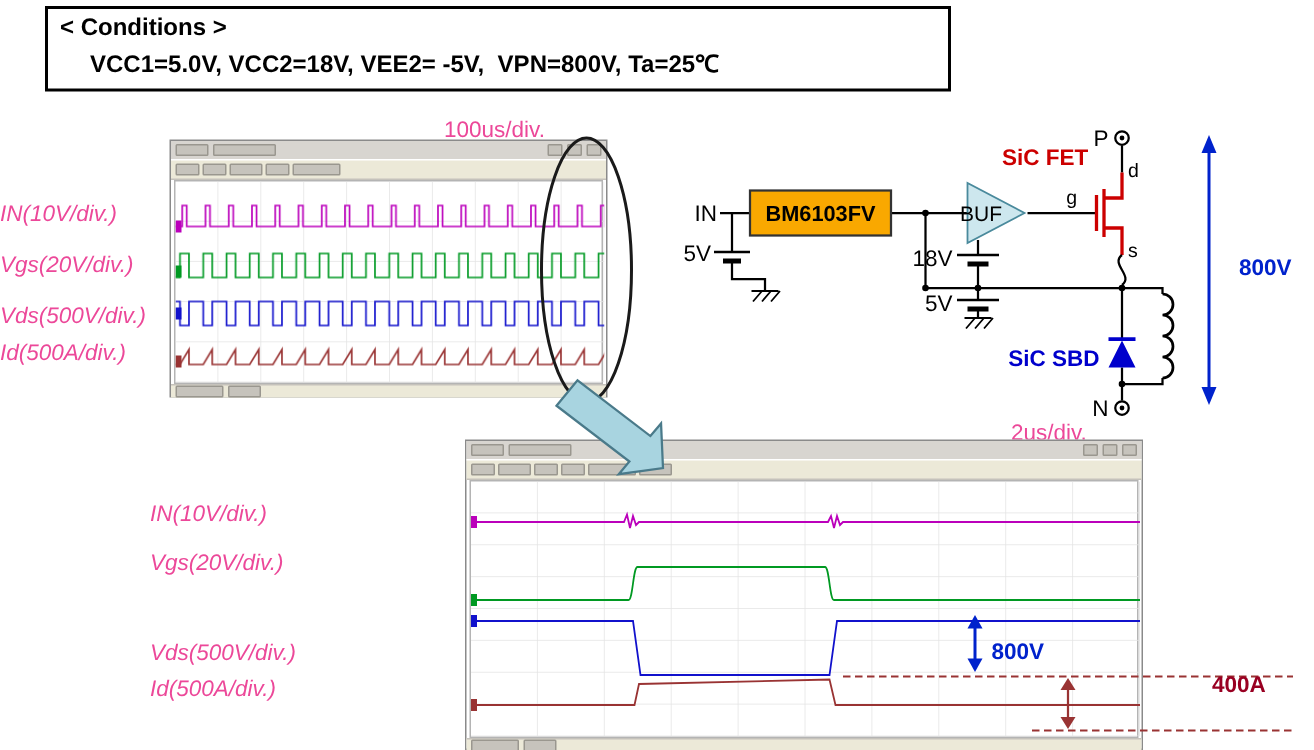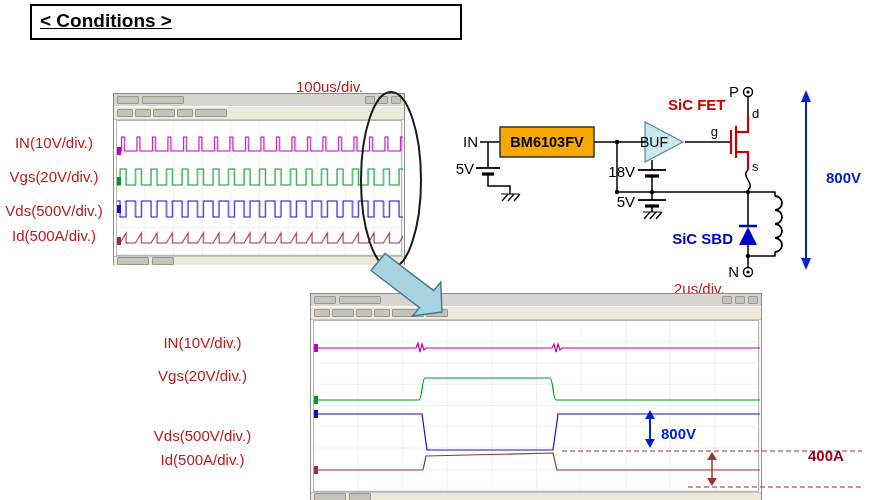--- a/index.html
+++ b/index.html
@@ -1,22 +1,22 @@
 <!DOCTYPE html>
 <html><head>
 <meta charset="utf-8">
 <style>
   html,body{margin:0;padding:0;background:#fff;}
   .stage{position:relative;width:876px;height:500px;background:#fff;overflow:hidden;
          font-family:"Liberation Sans",sans-serif;color:#000;}
-  .cond{position:absolute;left:30px;top:4px;width:432px;border:2px solid #000;
-        background:#fff;padding:4px 8px 6px;font-weight:bold;font-size:19px;box-sizing:border-box;text-decoration:underline;}
+  .cond{position:absolute;left:30px;top:4px;width:604px;border:2px solid #000;
+        background:#fff;padding:4px 8px 6px;font-weight:bold;font-size:16px;box-sizing:border-box;}
   .cond-body{padding-left:20px;margin-top:3px;white-space:pre;}
-  .lbl{position:absolute;font-size:15px;color:#b91c1c;line-height:17px;}
-  .lbl.r{text-align:center;}
+  .lbl{position:absolute;font-size:15px;color:#ec4899;line-height:17px;}
+  .lbl.r{text-align:left;font-style:italic;}
   .scope{position:absolute;background:#fff;border:1px solid #8a8a8a;box-sizing:border-box;
          display:flex;flex-direction:column;}
   .sc-title{height:12px;background:#d8d5d0;display:flex;align-items:center;gap:3px;padding:0 3px;flex:0 0 auto;}
   .sc-tool{height:12px;background:#ece9d8;border-top:1px solid #fff;border-bottom:1px solid #c5c2bb;
            display:flex;align-items:center;gap:2px;padding:0 3px;flex:0 0 auto;}
   .sc-plot{position:relative;background:#fff;border:1px solid #b4b4b4;margin:0 2px;flex:0 0 auto;}
   .sc-bot{background:#ece9d8;border-top:1px solid #c5c2bb;display:flex;align-items:center;gap:3px;padding:0 3px;flex:1 1 auto;}
   .blob{display:inline-block;height:6px;background:#c6c3bc;border:1px solid #9a978f;border-radius:1px;}
   .w8{width:8px}.w14{width:14px}.w20{width:20px}.w30{width:30px}.w40{width:40px}
   .grow{flex:1 1 auto;}
@@ -25,20 +25,21 @@
   .overlay{position:absolute;left:0;top:0;z-index:50;pointer-events:none;}
   text{font-family:"Liberation Sans",sans-serif;}
 </style>
 </head>
 <body>
 
 <div class="stage">
 
   <div class="cond">
     <div class="cond-title">&lt; Conditions &gt;</div>
+    <div class="cond-body">VCC1=5.0V, VCC2=18V, VEE2= -5V,  VPN=800V, Ta=25℃</div>
   </div>
 
   <div class="lbl" style="left:296px;top:78px;">100us/div.</div>
   <div class="lbl" style="left:654px;top:280px;margin-left:20px;">2us/div.</div>
 
   <div class="lbl r" style="left:0;top:134px;width:108px;">IN(10V/div.)</div>
   <div class="lbl r" style="left:0;top:168px;width:108px;">Vgs(20V/div.)</div>
   <div class="lbl r" style="left:0;top:202px;width:108px;">Vds(500V/div.)</div>
   <div class="lbl r" style="left:0;top:227px;width:108px;">Id(500A/div.)</div>
 

